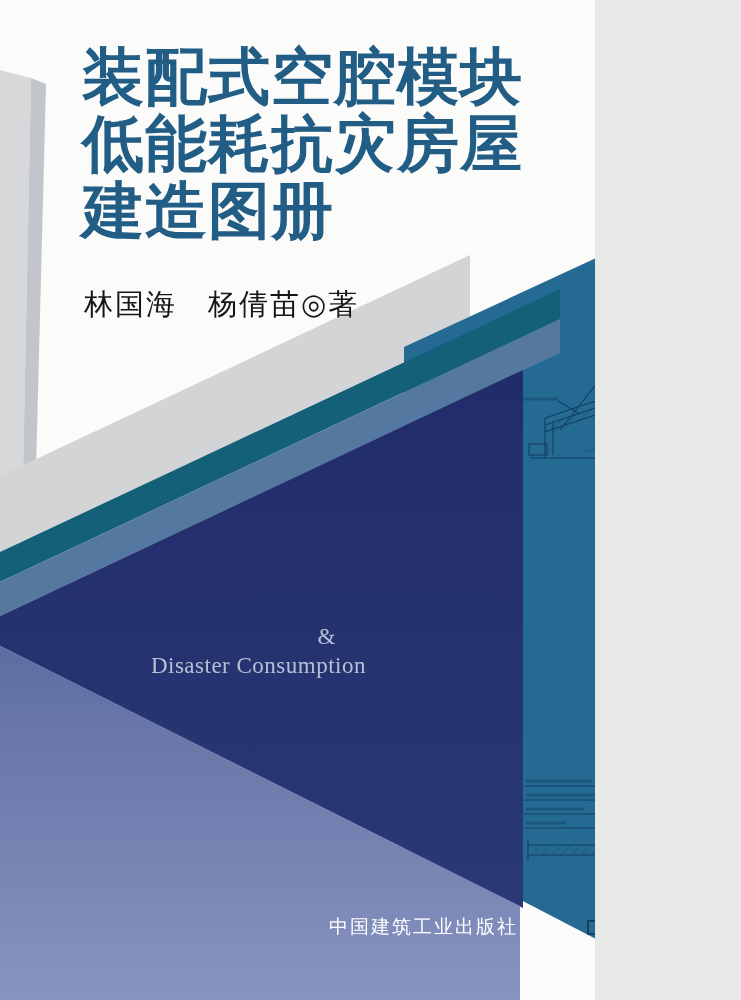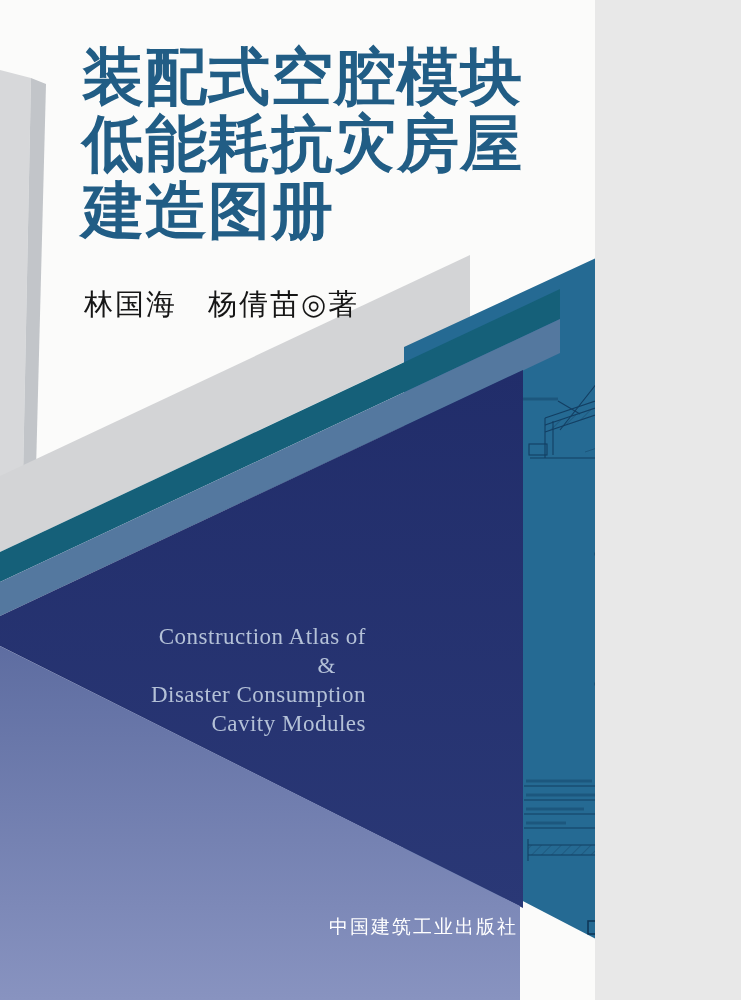--- a/index.html
+++ b/index.html
@@ -130,21 +130,19 @@
 
   <div class="txt title-block">
     <div>装配式空腔模块</div>
     <div>低能耗抗灾房屋</div>
     <div>建造图册</div>
   </div>
 
   <div class="txt authors">林国海　杨倩苗◎著</div>
 
   <div class="txt en-block">
-    <div class="en-line">Construction Atlas of</div>
     <div class="en-line amp">&amp;</div>
     <div class="en-line">Disaster Consumption</div>
-    <div class="en-line">Cavity Modules</div>
   </div>
 
   <div class="txt publisher">中国建筑工业出版社</div>
 
 </div>
 
 </body></html>

